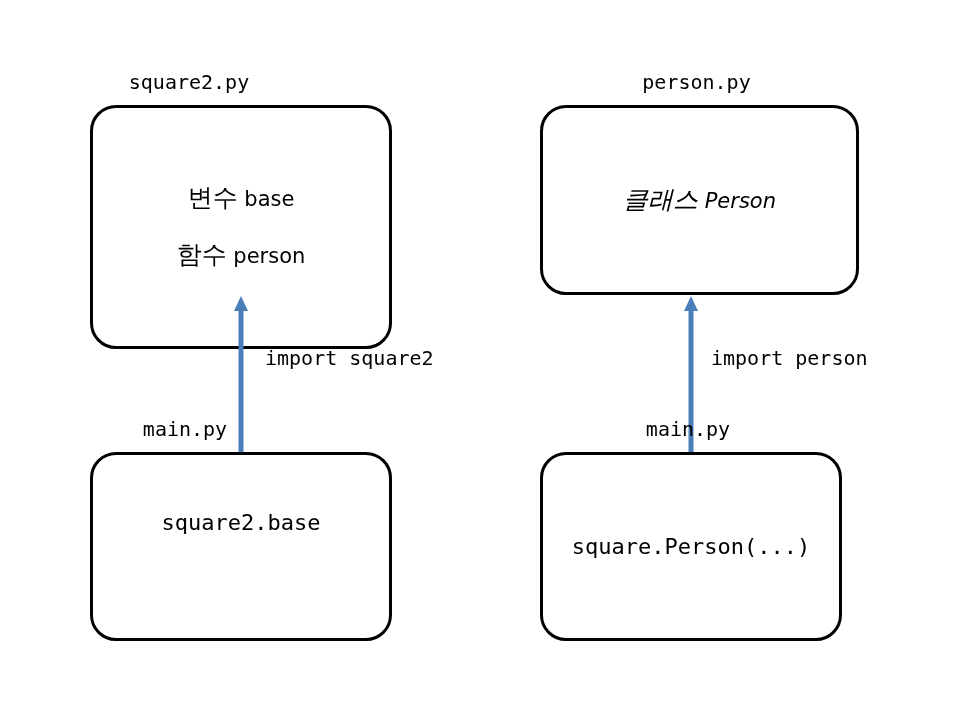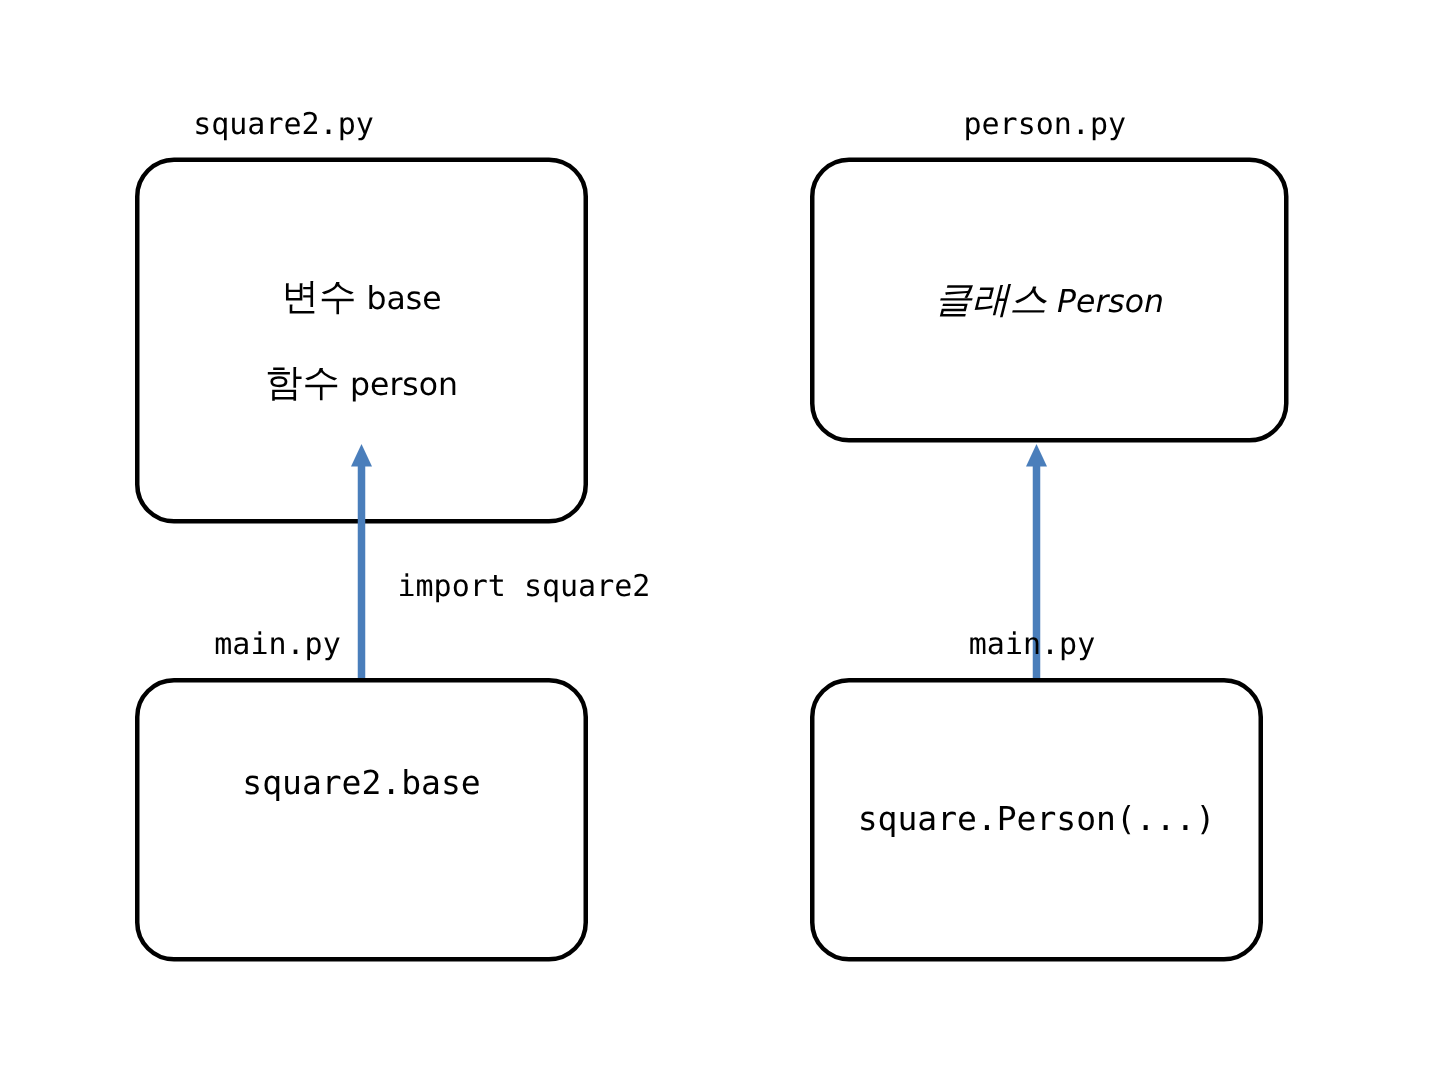--- a/index.html
+++ b/index.html
@@ -92,21 +92,20 @@
   }
   .arrow svg { display: block; }
 
   .arrow-label {
     position: absolute;
     font-family: "DejaVu Sans Mono", "Liberation Mono", monospace;
     font-size: 20px;
     line-height: 26px;
     color: #000000;
     white-space: nowrap;
-    margin-top: 32px;
   }
 </style>
 </head>
 <body>
 
 <div class="stage">
 
   <div class="module" style="left:90px; top:105px; width:302px; height:244px;">
     <div class="module-caption shift-left">square2.py</div>
     <div class="module-box">
@@ -135,20 +134,21 @@
     </svg>
   </div>
   <div class="arrow-label" style="left:265px; top:345px;">import square2</div>
 
   <div class="arrow" style="left:681px; top:294px; width:20px; height:160px;">
     <svg width="20" height="160" viewBox="0 0 20 160" aria-hidden="true">
       <line x1="10" y1="160" x2="10" y2="14" stroke="#4a7ebb" stroke-width="5"></line>
       <polygon points="10,2 17,17 3,17" fill="#4a7ebb"></polygon>
     </svg>
   </div>
+  <div class="arrow-label" style="left:711px; top:345px;">import person</div>
 
   <div class="module" style="left:90px; top:452px; width:302px; height:189px;">
     <div class="module-caption shift-left2">main.py</div>
     <div class="module-box">
       <div class="box-line code-line upper">square2.base</div>
     </div>
   </div>
 
   <div class="module" style="left:540px; top:452px; width:302px; height:189px;">
     <div class="module-caption shift-right">main.py</div>

